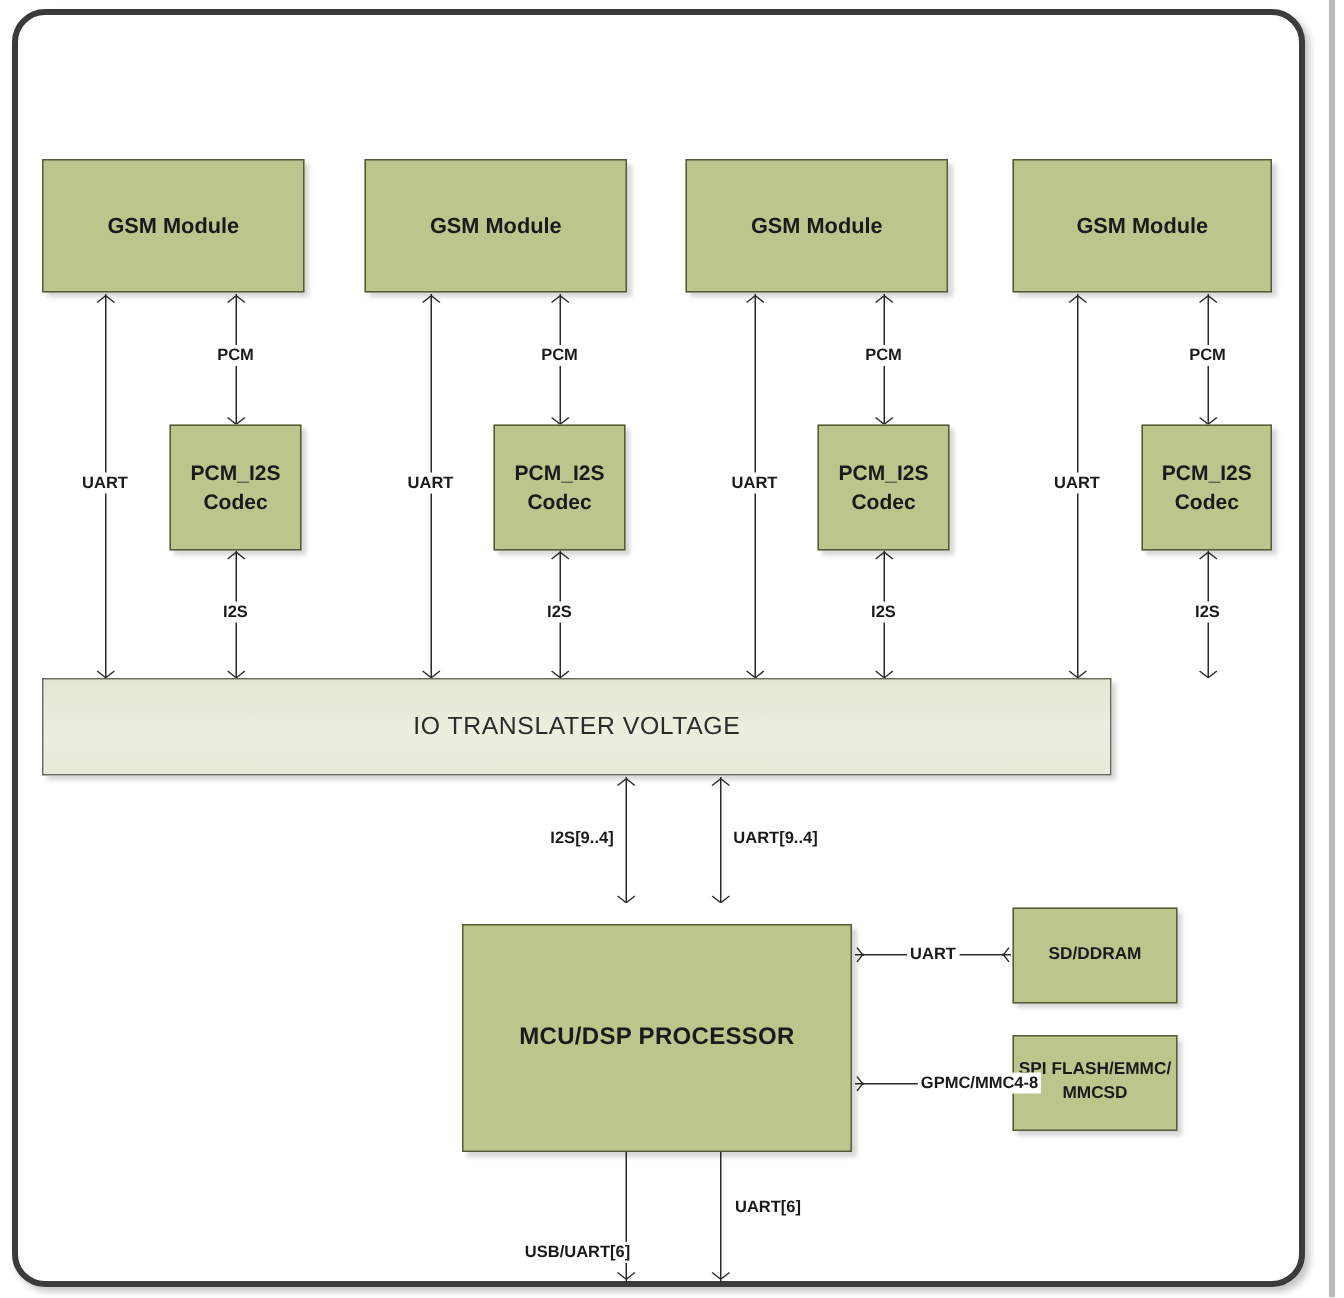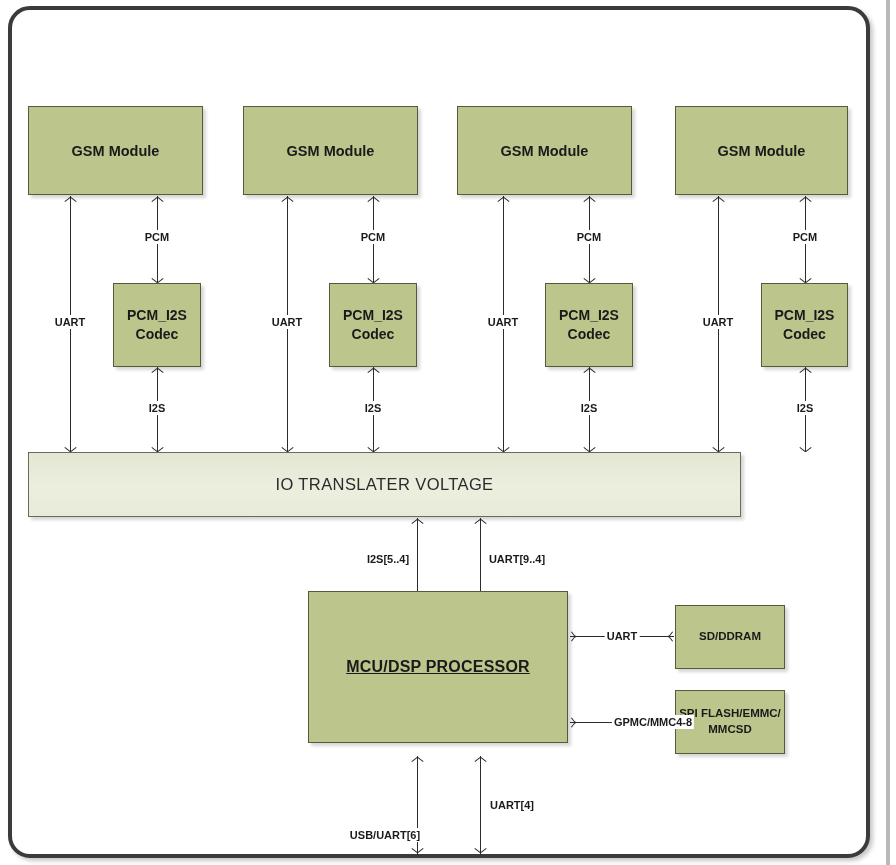--- a/index.html
+++ b/index.html
@@ -170,28 +170,28 @@
     <span>Codec</span>
   </div>
 
   <div class="box light iotv" style="left:28px;top:452px;width:713px;height:65px;">
     <span>IO TRANSLATER VOLTAGE</span>
   </div>
 
   <div class="vline" style="left:417px;top:518px;height:84px;"></div>
   <div class="chev up" style="left:412px;top:518px;"></div>
   <div class="chev down" style="left:412px;top:596px;"></div>
-  <div class="elabel" style="left:388px;top:552px;transform:translateX(-50%);">I2S[5..4]</div>
+  <div class="elabel" style="left:388px;top:552px;transform:translateX(-50%);">I2S[9..4]</div>
 
   <div class="vline" style="left:480px;top:518px;height:84px;"></div>
   <div class="chev up" style="left:475px;top:518px;"></div>
   <div class="chev down" style="left:475px;top:596px;"></div>
   <div class="elabel" style="left:517px;top:552px;transform:translateX(-50%);">UART[9..4]</div>
 
-  <div class="box cpu" style="left:308px;top:591px;width:260px;height:152px;text-decoration:underline;">
+  <div class="box cpu" style="left:308px;top:616px;width:260px;height:152px;">
     <span>MCU/DSP PROCESSOR</span>
   </div>
 
   <div class="hline" style="left:570px;top:636px;width:104px;"></div>
   <div class="chev lt" style="left:570px;top:631px;"></div>
   <div class="chev rt" style="left:667px;top:631px;"></div>
   <div class="elabel c" style="left:622px;top:629px;">UART</div>
 
   <div class="hline" style="left:570px;top:722px;width:104px;"></div>
   <div class="chev lt" style="left:570px;top:717px;"></div>
@@ -207,15 +207,15 @@
   </div>
 
   <div class="vline" style="left:417px;top:756px;height:99px;"></div>
   <div class="chev up" style="left:412px;top:756px;"></div>
   <div class="chev down" style="left:412px;top:847px;"></div>
   <div class="elabel" style="left:385px;top:828px;transform:translateX(-50%);">USB/UART[6]</div>
 
   <div class="vline" style="left:480px;top:756px;height:99px;"></div>
   <div class="chev up" style="left:475px;top:756px;"></div>
   <div class="chev down" style="left:475px;top:847px;"></div>
-  <div class="elabel" style="left:512px;top:798px;transform:translateX(-50%);">UART[4]</div>
+  <div class="elabel" style="left:512px;top:798px;transform:translateX(-50%);">UART[6]</div>
 
 </div>
 
 </body></html>

